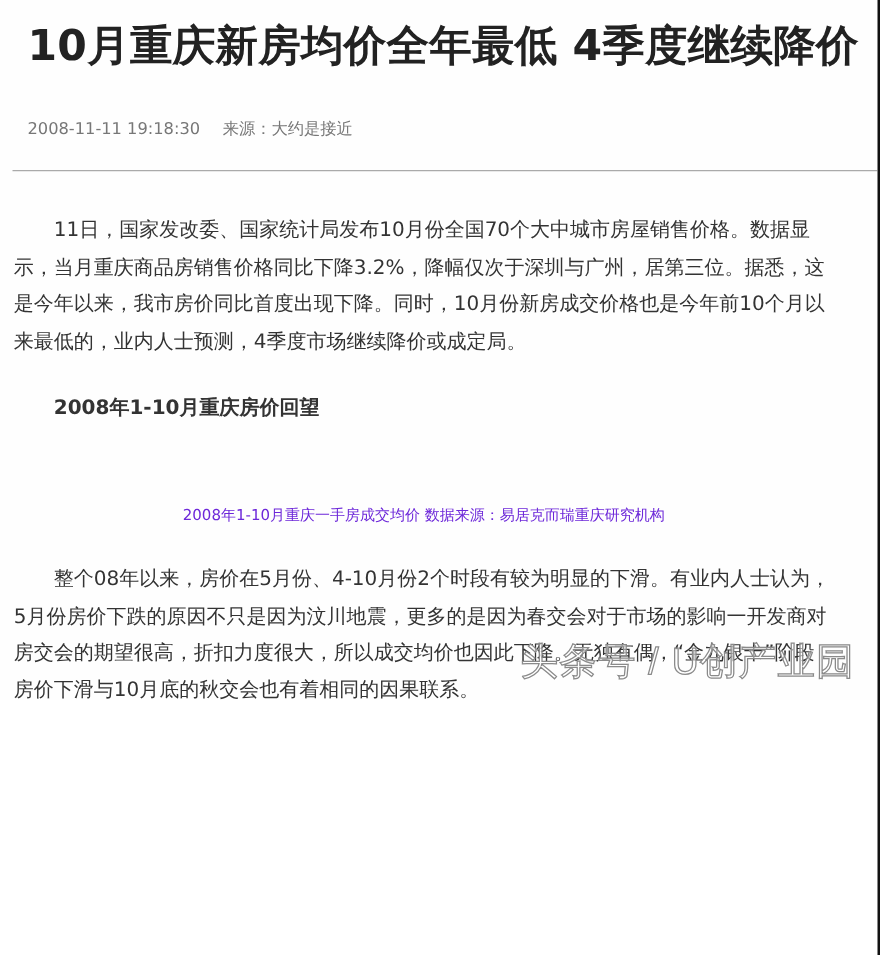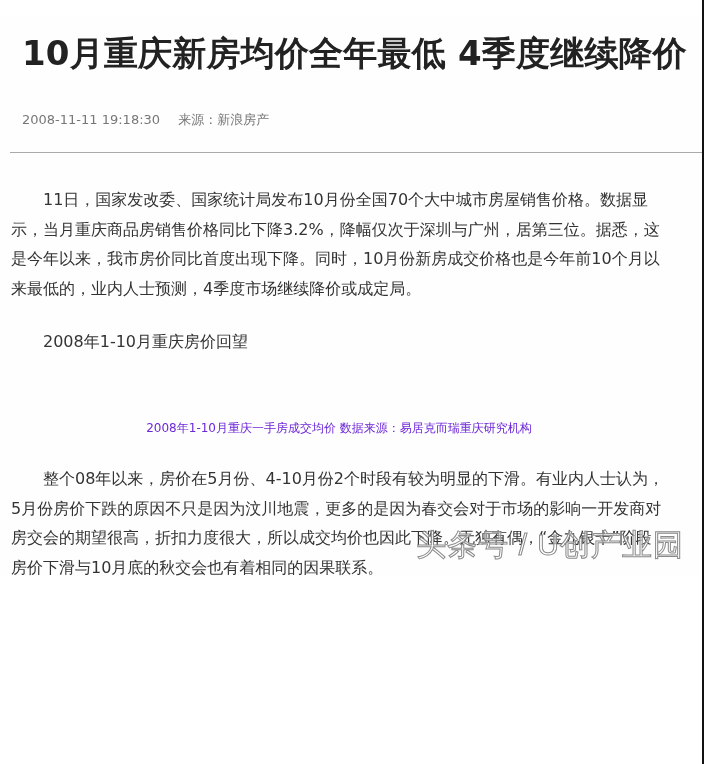--- a/index.html
+++ b/index.html
@@ -9,21 +9,21 @@
     overflow: hidden;
     background: #ffffff;
   }
   body {
     position: relative;
     font-family: "DejaVu Sans", "Liberation Sans", sans-serif;
     color: #333333;
   }
   .page {
     position: absolute;
-    left: 0; top: 16px;
+    left: 0; top: 0;
     width: 702px;
     height: 560px;
     background: #fefefe;
     overflow: hidden;
   }
   .right-edge-bar {
     position: absolute;
     right: 0; top: 0;
     width: 2px;
     height: 764px;
@@ -67,21 +67,21 @@
   .para {
     font-size: 16px;
     line-height: 29.7px;
     color: #333333;
     text-indent: 2em;
     text-align: left;
     word-break: break-all;
   }
   .section-heading {
     font-size: 16px;
-    font-weight: normal;
+    font-weight: bold;
     color: #333333;
     text-indent: 2em;
     line-height: 30px;
   }
   .chart-area {
     height: 62px;
   }
   .caption {
     text-align: center;
     font-size: 12px;
@@ -103,21 +103,21 @@
 </style>
 </head>
 <body>
 
 <div class="page">
 
   <h1 class="article-title">10月重庆新房均价全年最低 4季度继续降价</h1>
 
   <div class="meta-row">
     <span class="meta-datetime">2008-11-11 19:18:30</span>
-    <span class="meta-source">来源：新浪房产</span>
+    <span class="meta-source">来源：大约是接近</span>
   </div>
 
   <div class="divider"></div>
 
   <div class="article-body">
     <p class="para" style="margin-bottom:23px;">11日，国家发改委、国家统计局发布10月份全国70个大中城市房屋销售价格。数据显示，当月重庆商品房销售价格同比下降3.2%，降幅仅次于深圳与广州，居第三位。据悉，这是今年以来，我市房价同比首度出现下降。同时，10月份新房成交价格也是今年前10个月以来最低的，业内人士预测，4季度市场继续降价或成定局。</p>
 
     <p class="section-heading">2008年1-10月重庆房价回望</p>
 
     <div class="chart-area"></div>

